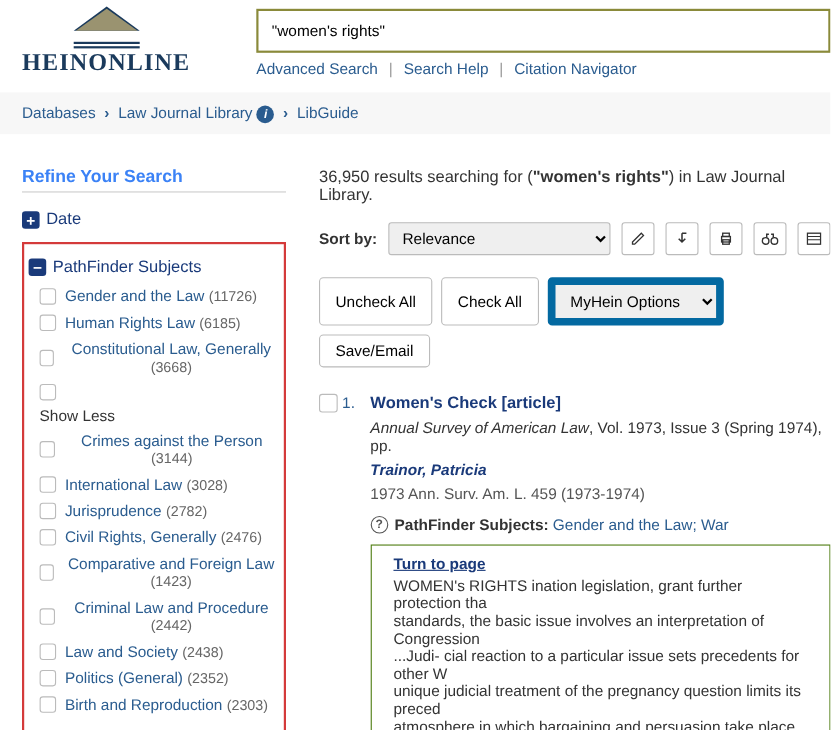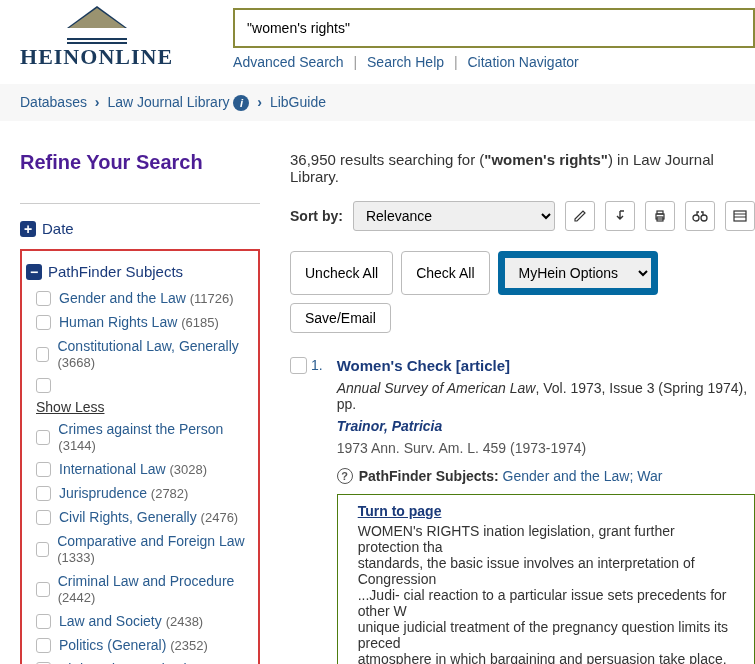--- a/index.html
+++ b/index.html
@@ -20,30 +20,30 @@
   .search-links a { color: #2a5c8f; text-decoration: none; }
   .search-links .sep { color: #999; margin: 0 6px; }
   
   .breadcrumb { background: #f7f7f7; padding: 10px 20px; margin-top: 8px; font-size: 14px; }
   .breadcrumb a { color: #2a5c8f; text-decoration: none; }
   .breadcrumb .chev { color: #2a5c8f; margin: 0 4px; font-weight: bold; }
   .breadcrumb .info-icon { display: inline-block; width: 16px; height: 16px; border-radius: 50%; background: #2a5c8f; color: #fff; text-align: center; line-height: 16px; font-size: 11px; font-weight: bold; font-style: italic; }
   
   .main { display: flex; padding: 30px 0 0 20px; gap: 30px; }
   .sidebar { width: 240px; flex-shrink: 0; }
-  .sidebar h3 { font-size: 20px; font-weight: bold; color: #4c1d95; margin-bottom: 29px; }
+  .sidebar h3 { font-size: 16px; font-weight: bold; color: #3b82f6; margin-bottom: 4px; }
   .sidebar hr { border: none; border-top: 1px solid #ccc; margin-bottom: 10px; }
   .facet-header { color: #1a3a7a; font-size: 15px; padding: 6px 0; cursor: pointer; display: flex; align-items: center; gap: 6px; }
   .facet-box { border: 2px solid #d43a3a; padding: 6px 4px 10px 4px; margin-top: 6px; }
   .facet-header .toggle-icon { width: 16px; height: 16px; background: #1a3a7a; color: #fff; border-radius: 3px; display: flex; align-items: center; justify-content: center; font-size: 14px; font-weight: bold; line-height: 1; }
   .facet-item { padding: 4px 0 4px 10px; display: flex; align-items: center; gap: 8px; }
   .facet-item input[type=checkbox] { width: 15px; height: 15px; border: 1px solid #bbb; border-radius: 3px; appearance: none; background: #fff; cursor: pointer; }
-  .facet-item label { color: #2a5c8f; cursor: pointer; font-size: 14px; }
+  .facet-item label { color: #2a5c8f; cursor: pointer; font-size: 14px; text-align: center; }
   .facet-item .count { color: #666; font-size: 13px; }
-  .show-less { color: #333; text-decoration: underline; padding: 2px 0 2px 10px; cursor: pointer; font-size: 14px; }
+  .show-less { color: #333; padding: 2px 0 2px 10px; cursor: pointer; font-size: 14px; }
   
   .results { flex: 1; min-width: 0; }
   .results-head { font-size: 15px; margin-bottom: 16px; }
   .results-head b { font-weight: bold; }
   .sort-row { display: flex; align-items: center; gap: 10px; margin-bottom: 20px; }
   .sort-row label { font-weight: bold; font-size: 14px; }
   .sort-select { border: 1px solid #bbb; padding: 5px 8px; font-size: 14px; border-radius: 3px; flex: 1; max-width: 240px; }
   .icon-btn { border: 1px solid #bbb; background: #fff; width: 30px; height: 30px; border-radius: 3px; display: flex; align-items: center; justify-content: center; cursor: pointer; color: #333; }
   .action-row { display: flex; gap: 8px; margin-bottom: 24px; flex-wrap: wrap; }
   .btn { border: 1px solid #bbb; background: #fff; padding: 6px 14px; border-radius: 4px; font-size: 14px; cursor: pointer; }
@@ -146,21 +146,21 @@
           <div class="facet-item">
             <input type="checkbox" style="">
             <label>Jurisprudence <span class="count">(2782)</span></label>
           </div>
           <div class="facet-item">
             <input type="checkbox" style="">
             <label>Civil Rights, Generally <span class="count">(2476)</span></label>
           </div>
           <div class="facet-item">
             <input type="checkbox" style="">
-            <label>Comparative and Foreign Law <span class="count">(1333)</span></label>
+            <label>Comparative and Foreign Law <span class="count">(1423)</span></label>
           </div>
           <div class="facet-item">
             <input type="checkbox" style="">
             <label>Criminal Law and Procedure <span class="count">(2442)</span></label>
           </div>
           <div class="facet-item">
             <input type="checkbox" style="">
             <label>Law and Society <span class="count">(2438)</span></label>
           </div>
           <div class="facet-item">

